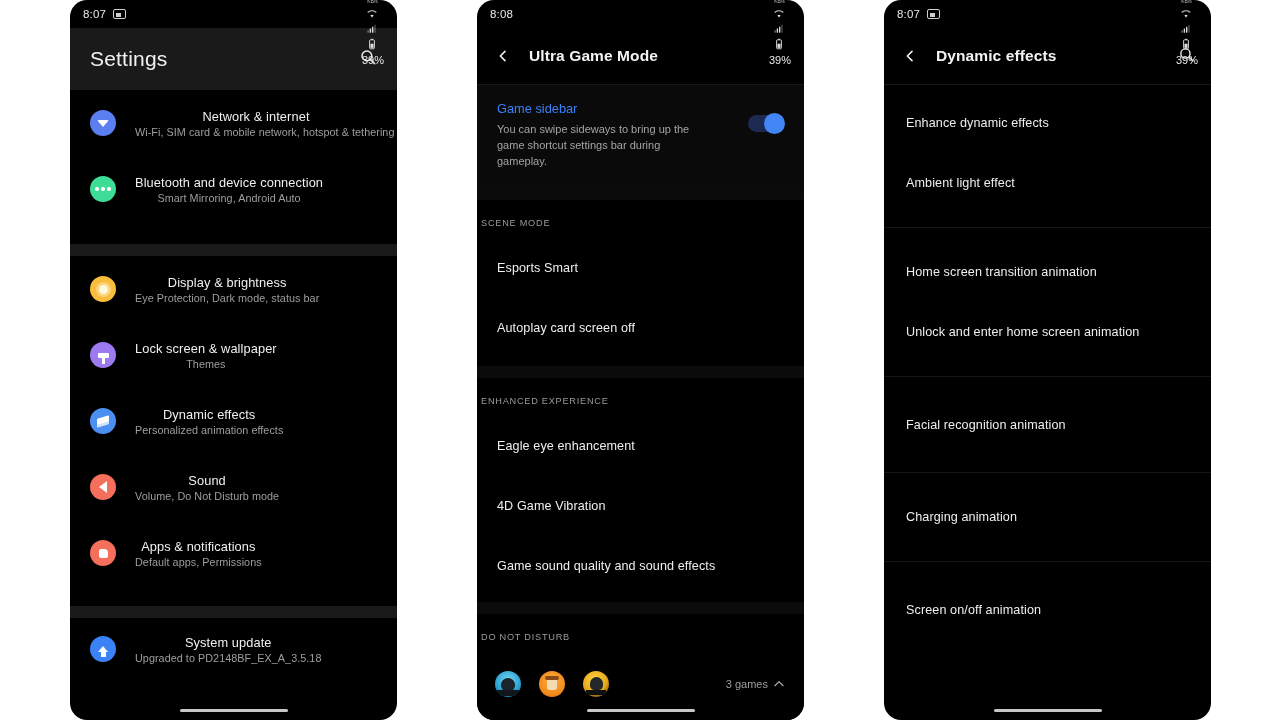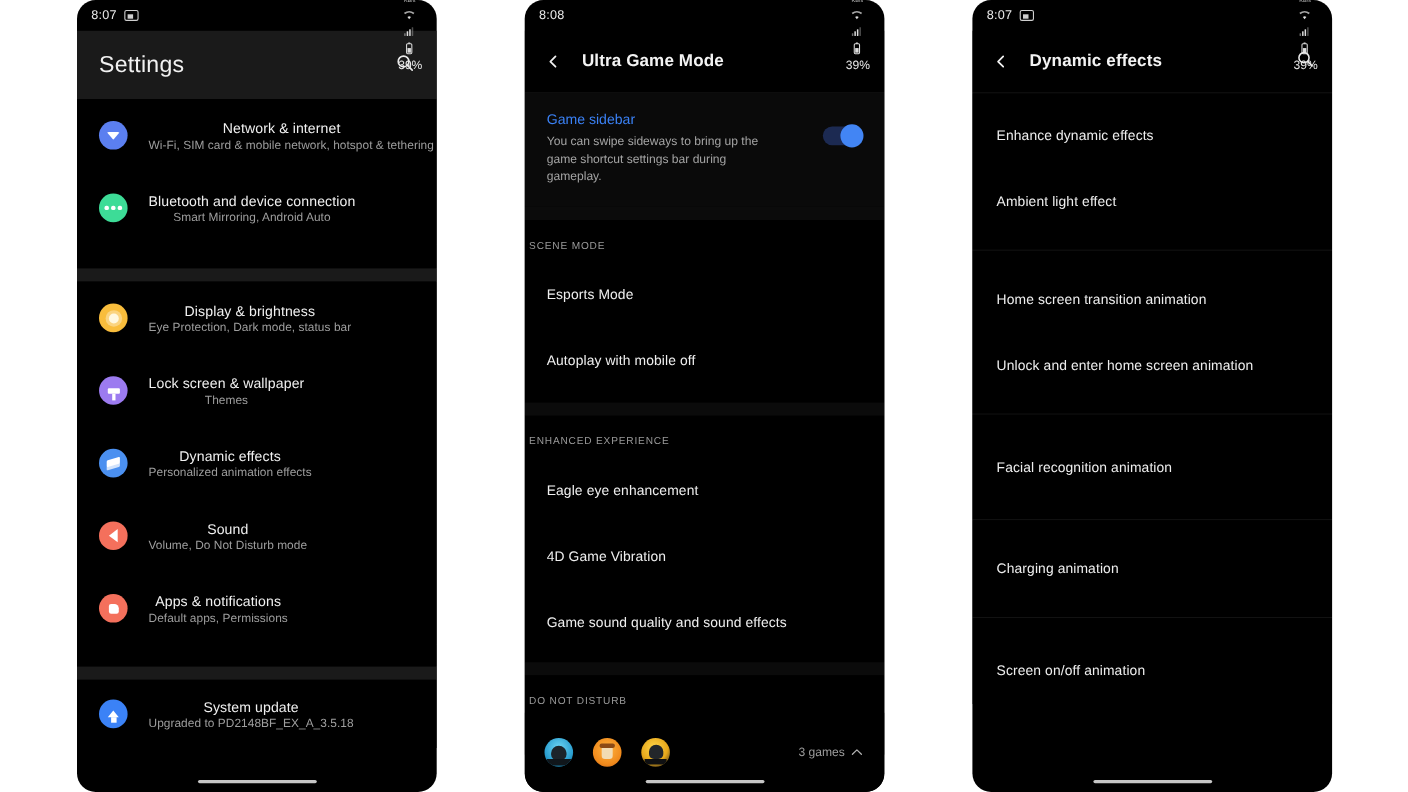--- a/index.html
+++ b/index.html
@@ -313,24 +313,24 @@
       <div class="toggle">
           <span class="knob"></span>
         </div>
     </div>
 
     <div class="p2-gap"></div>
 
     <div class="p2-block">
       <div class="sec-label">SCENE MODE</div>
       <div class="p2-row">
-          <span>Esports Mode</span>
+          <span>Esports Smart</span>
         </div>
       <div class="p2-row">
-          <span>Autoplay with mobile off</span>
+          <span>Autoplay card screen off</span>
         </div>
       <div style="height:8px"></div>
     </div>
 
     <div class="p2-gap"></div>
 
     <div class="p2-block">
       <div class="sec-label">ENHANCED EXPERIENCE</div>
       <div class="p2-row">
           <span>Eagle eye enhancement</span>

